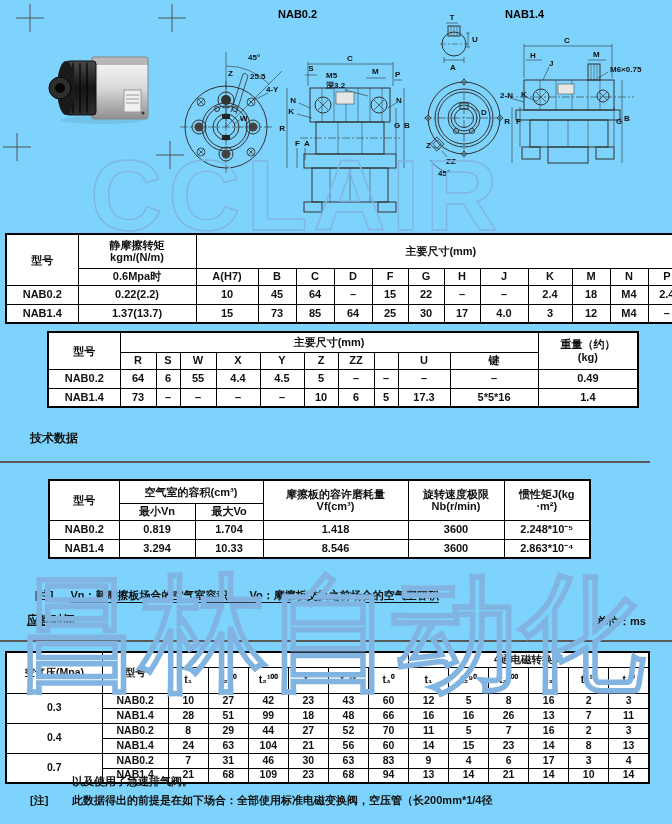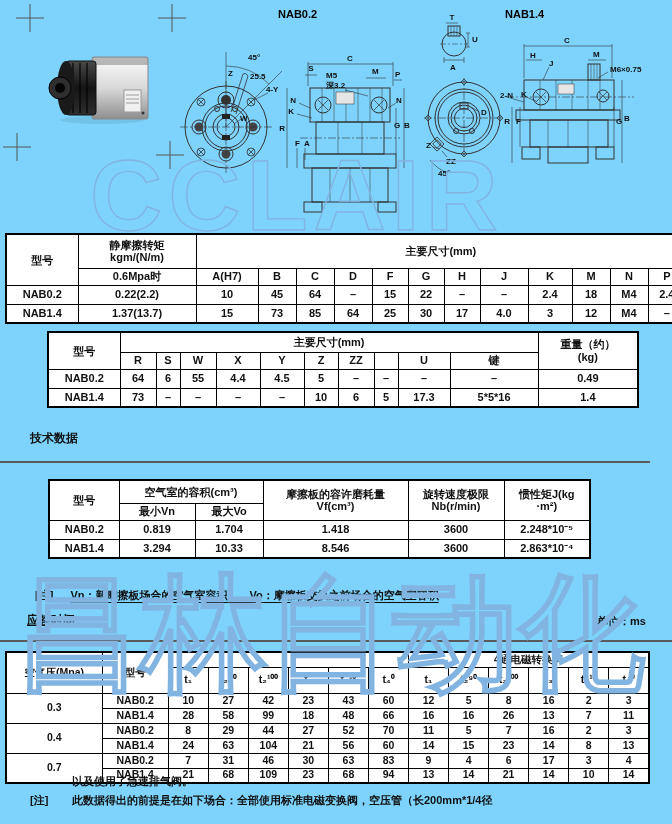--- a/index.html
+++ b/index.html
@@ -504,21 +504,21 @@
           <td>12</td>
           <td>5</td>
           <td>8</td>
           <td>16</td>
           <td>2</td>
           <td>3</td>
         </tr>
         <tr>
           <td>NAB1.4</td>
           <td>28</td>
-          <td>58</td>
+          <td>51</td>
           <td>99</td>
           <td>18</td>
           <td>48</td>
           <td>66</td>
           <td>16</td>
           <td>16</td>
           <td>26</td>
           <td>13</td>
           <td>7</td>
           <td>11</td>

